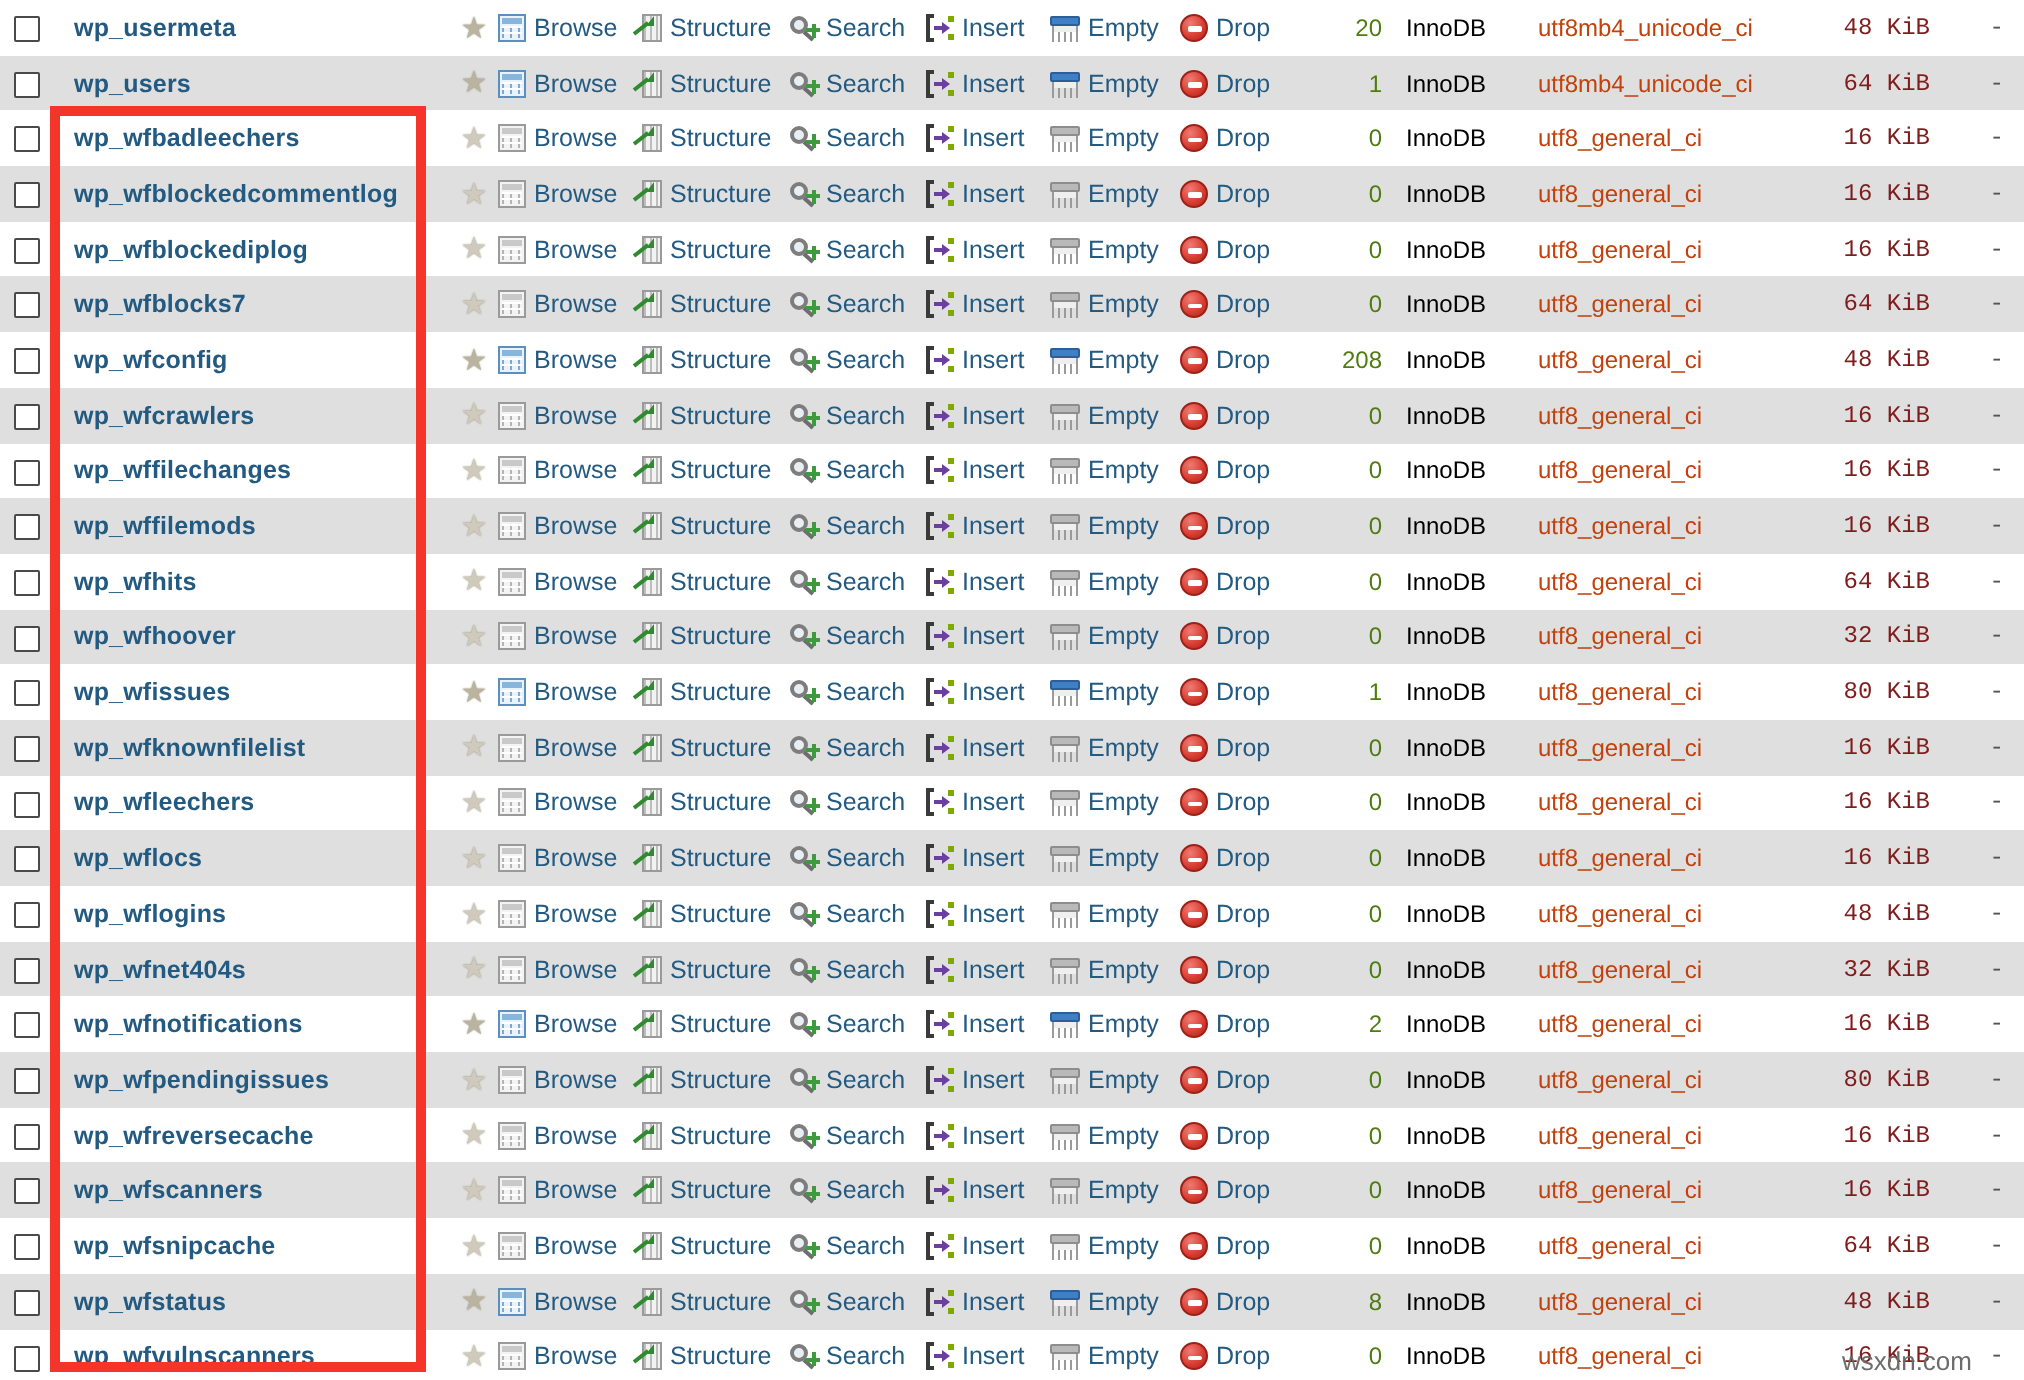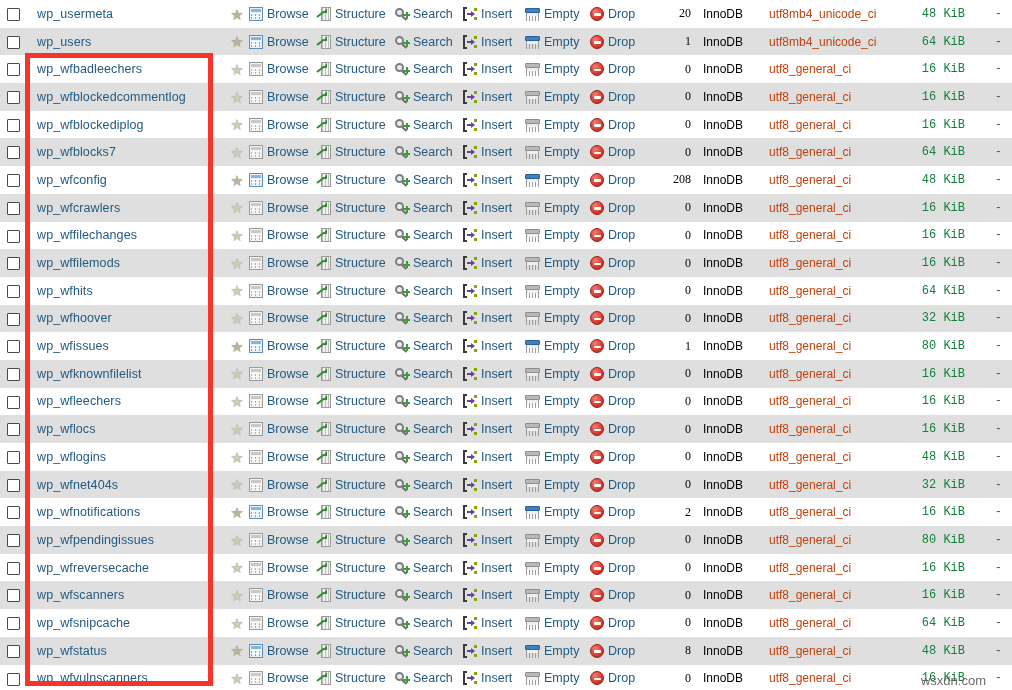--- a/index.html
+++ b/index.html
@@ -54,21 +54,21 @@
     border:1px solid #4a4a4a;
     background:#ffffff;
     box-sizing:border-box;
     border-radius:1px;
     vertical-align:middle;
   }
 
   
   .tname{
     color:#235a81;
-    font-weight:normal;
+    font-weight:bold;
     font-size:12.5px;
     text-decoration:none;
     letter-spacing:0.1px;
   }
 
   
   .star{
     display:inline-block;
     font-size:15px;
     line-height:15px;
@@ -211,26 +211,26 @@
   }
   .ico-drop::after{
     content:"";position:absolute;left:2.5px;top:5.5px;width:7px;height:2.5px;
     background:#ffffff;border-radius:1px;
   }
 
   
   .mono{
     font-family:"Liberation Mono", monospace;
     font-size:11.5px;
-    color:#15803d;
+    color:#7f1d1d;
   }
   .num{
-    font-family:Liberation Serif, serif;
+    font-family:Liberation Sans, sans-serif;
     font-size:11px;
-    color:#000000;
+    color:#4d7c0f;
     text-align:right;
   }
   .typ{font-size:12.5px;color:#000000;}
   .col{font-size:12.5px;color:#c2410c;}
   .ovr{font-family:"Liberation Mono", monospace;font-size:12px;color:#555;}
 
   
   #redbox{
     position:absolute;
     left:25px;top:53px;

